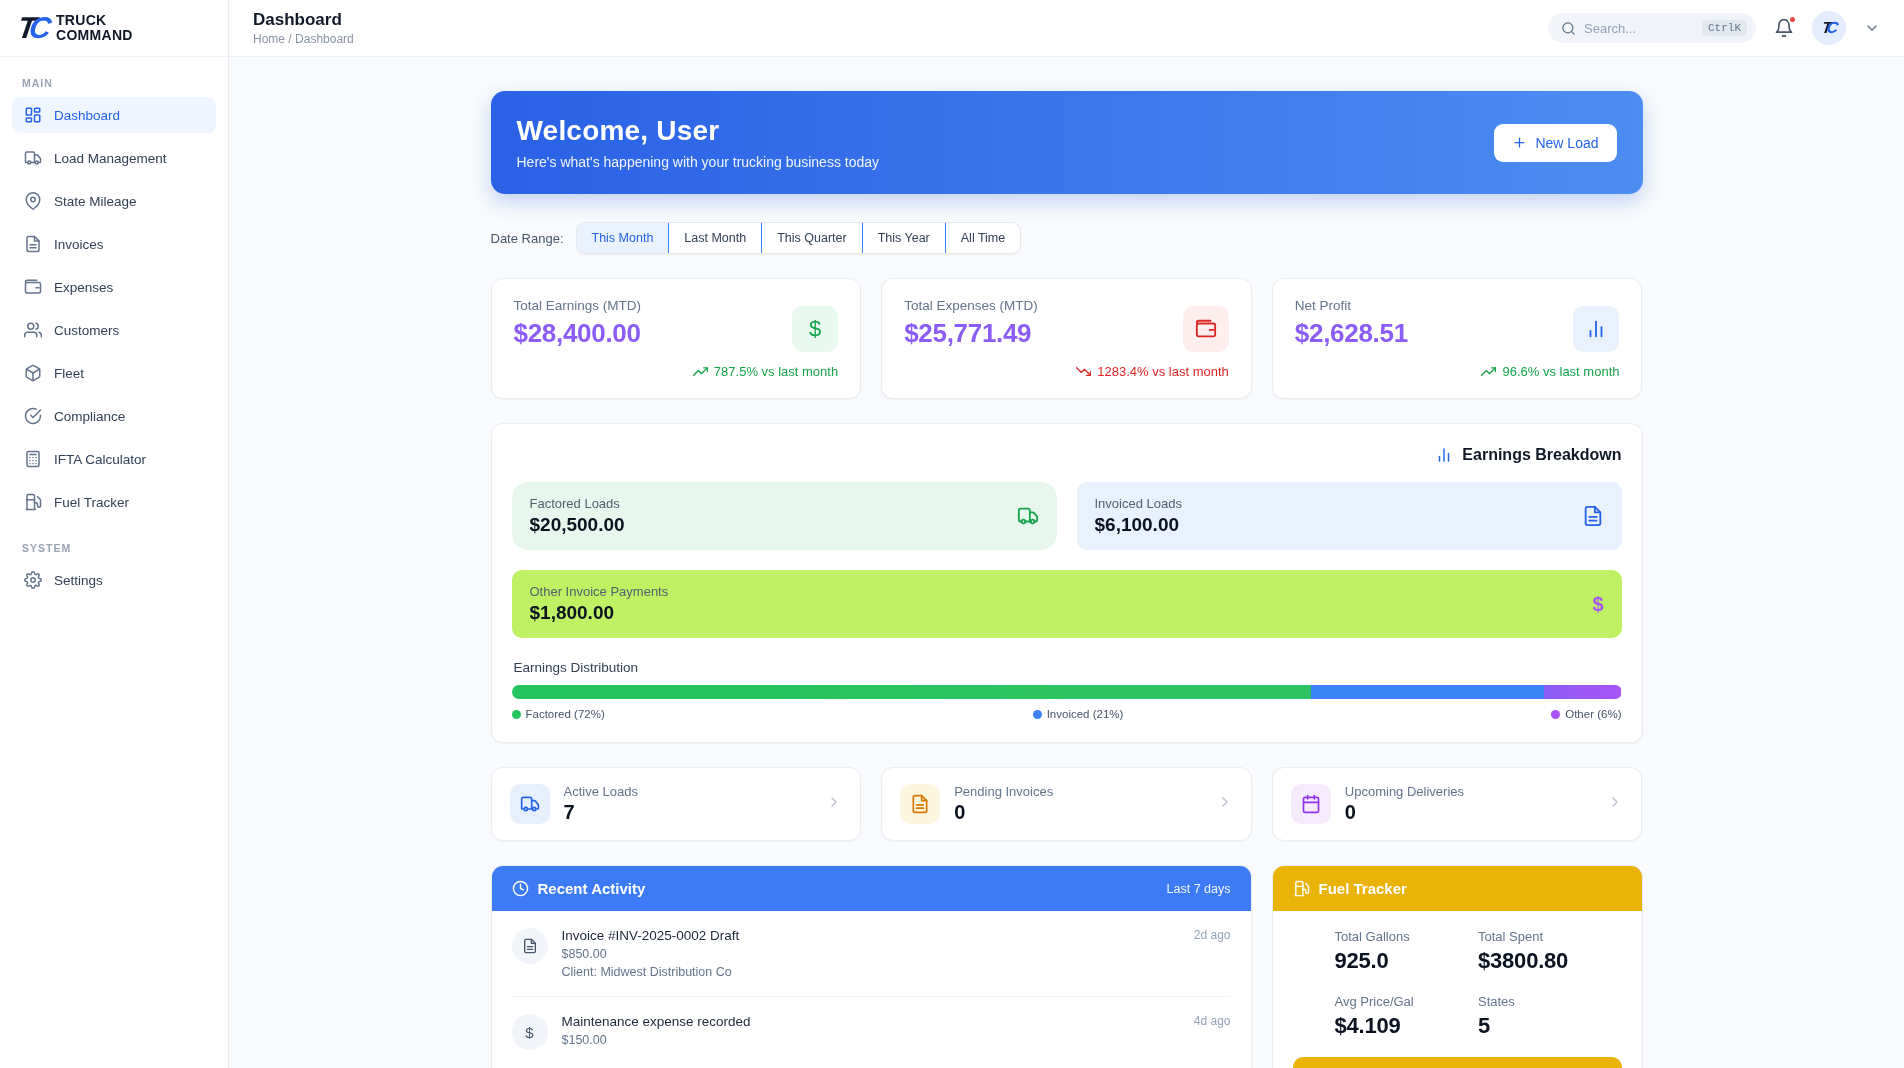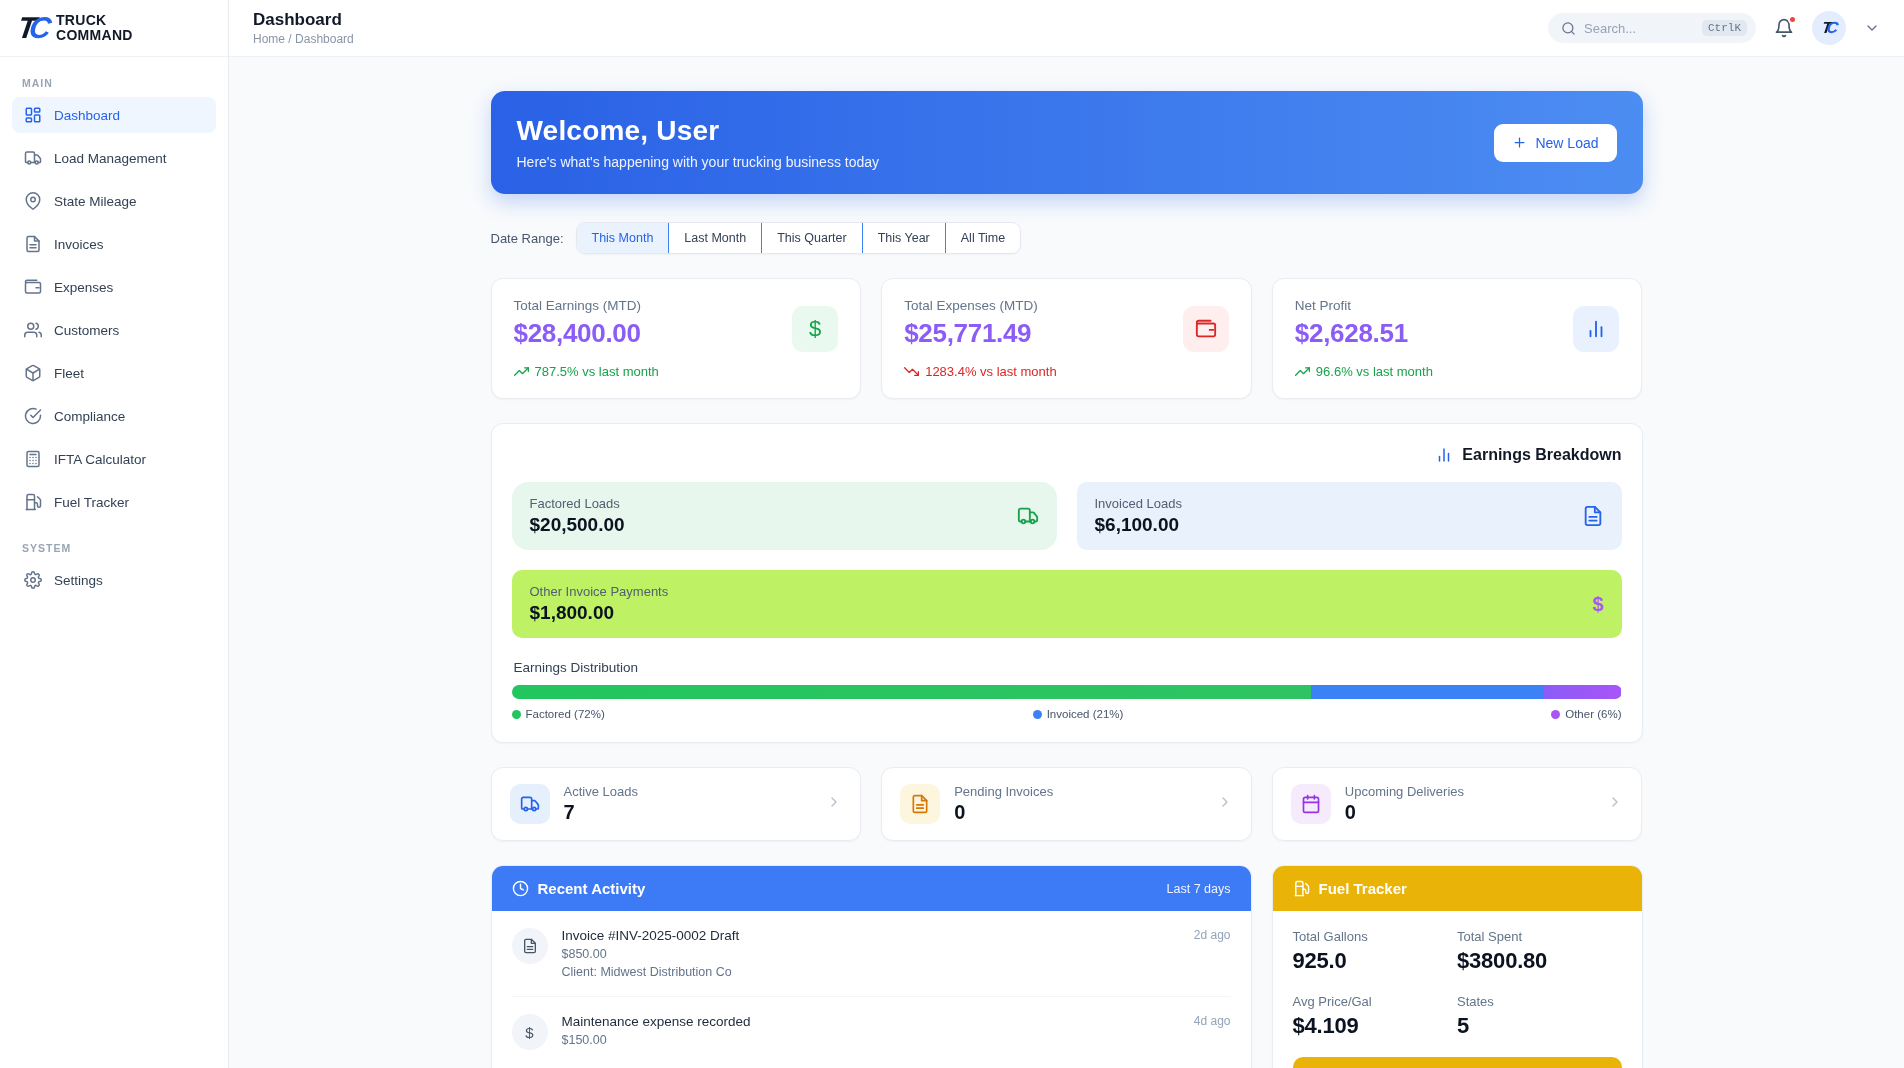--- a/index.html
+++ b/index.html
@@ -54,21 +54,21 @@
   .date-label{font-size:13px;color:#475569;}
   .segmented{display:flex;background:#fff;border:1px solid #e5e9ef;border-radius:9px;overflow:hidden;box-shadow:0 1px 2px rgba(15,23,42,.04);}
   .seg-opt{font-size:12.5px;color:#334155;padding:8px 15px;border-right:1px solid #3b82f6;cursor:pointer;white-space:nowrap;}
   .seg-opt:last-child{border-right:none;}
   .seg-opt.active{background:#eaf2fe;color:var(--accent);font-weight:500;}
 
   .stats-row{display:grid;grid-template-columns:1fr 1fr 1fr;gap:20px;margin-top:24px;}
   .stat-card{background:#fff;border:1px solid #e9edf2;border-radius:12px;padding:19px 22px;position:relative;box-shadow:0 1px 2px rgba(15,23,42,.04);}
   .stat-label{font-size:13.5px;color:#64748b;}
   .stat-value{font-size:26px;font-weight:700;color:#8b5cf6;margin-top:5px;letter-spacing:-.3px;}
-  .stat-change{display:flex;align-items:center;gap:6px;font-size:13px;margin-top:15px;}
+  .stat-change{display:flex;align-items:center;gap:6px;font-size:13px;margin-top:15px;justify-content:flex-end;}
   .stat-change svg{width:15px;height:15px;}
   .stat-change.up{color:var(--green);} .stat-change.up svg{stroke:var(--green);}
   .stat-change.down{color:var(--red);} .stat-change.down svg{stroke:var(--red);}
   .stat-icon{position:absolute;top:27px;right:22px;width:46px;height:46px;border-radius:11px;display:flex;align-items:center;justify-content:center;font-size:22px;font-weight:500;}
   .stat-icon svg{width:22px;height:22px;}
   .ic-green{background:#e9f9ef;color:var(--green);}
   .ic-red{background:#feeeee;color:var(--red);} .ic-red svg{stroke:var(--red);}
   .ic-blue{background:#e9f1fe;color:var(--accent);} .ic-blue svg{stroke:var(--accent);}
 
   .earnings-card{background:#fff;border:1px solid #e9edf2;border-radius:12px;padding:22px 20px;margin-top:24px;box-shadow:0 1px 2px rgba(15,23,42,.04);}
@@ -114,21 +114,21 @@
   .activity-list{padding:0 20px;}
   .activity-item{display:flex;align-items:flex-start;gap:14px;padding:17px 0;border-bottom:1px solid #f1f5f9;}
   .activity-item:last-child{border-bottom:none;}
   .act-icon{width:36px;height:36px;border-radius:50%;background:#f1f5f9;display:flex;align-items:center;justify-content:center;color:#475569;font-size:15px;flex:none;}
   .act-icon svg{width:16px;height:16px;stroke:#475569;}
   .act-body{flex:1;}
   .act-title{font-size:13.5px;color:#1e293b;}
   .act-sub{font-size:12.5px;color:#64748b;margin-top:4px;}
   .act-time{font-size:12px;color:#94a3b8;white-space:nowrap;}
   .fuel-body{padding:18px 20px 20px 20px;}
-  .fuel-grid{display:grid;grid-template-columns:1fr 1fr;row-gap:20px;}
+  .fuel-grid{display:grid;grid-template-columns:1fr 1fr;row-gap:20px;margin-left:42px;}
   .fuel-label{font-size:13px;color:#64748b;}
   .fuel-value{font-size:22px;font-weight:700;color:#0b1220;margin-top:4px;letter-spacing:-.2px;}
   .fuel-btn{width:100%;margin-top:18px;background:var(--amber);color:#fff;border:none;font-family:inherit;font-size:14.5px;font-weight:600;border-radius:10px;padding:12px 0;display:flex;align-items:center;justify-content:center;gap:8px;cursor:pointer;}
   svg{fill:none;stroke-width:2;stroke-linecap:round;stroke-linejoin:round;}
 </style>
 </head>
 <body>
 
 <aside class="sidebar">
   <div class="logo-row">

